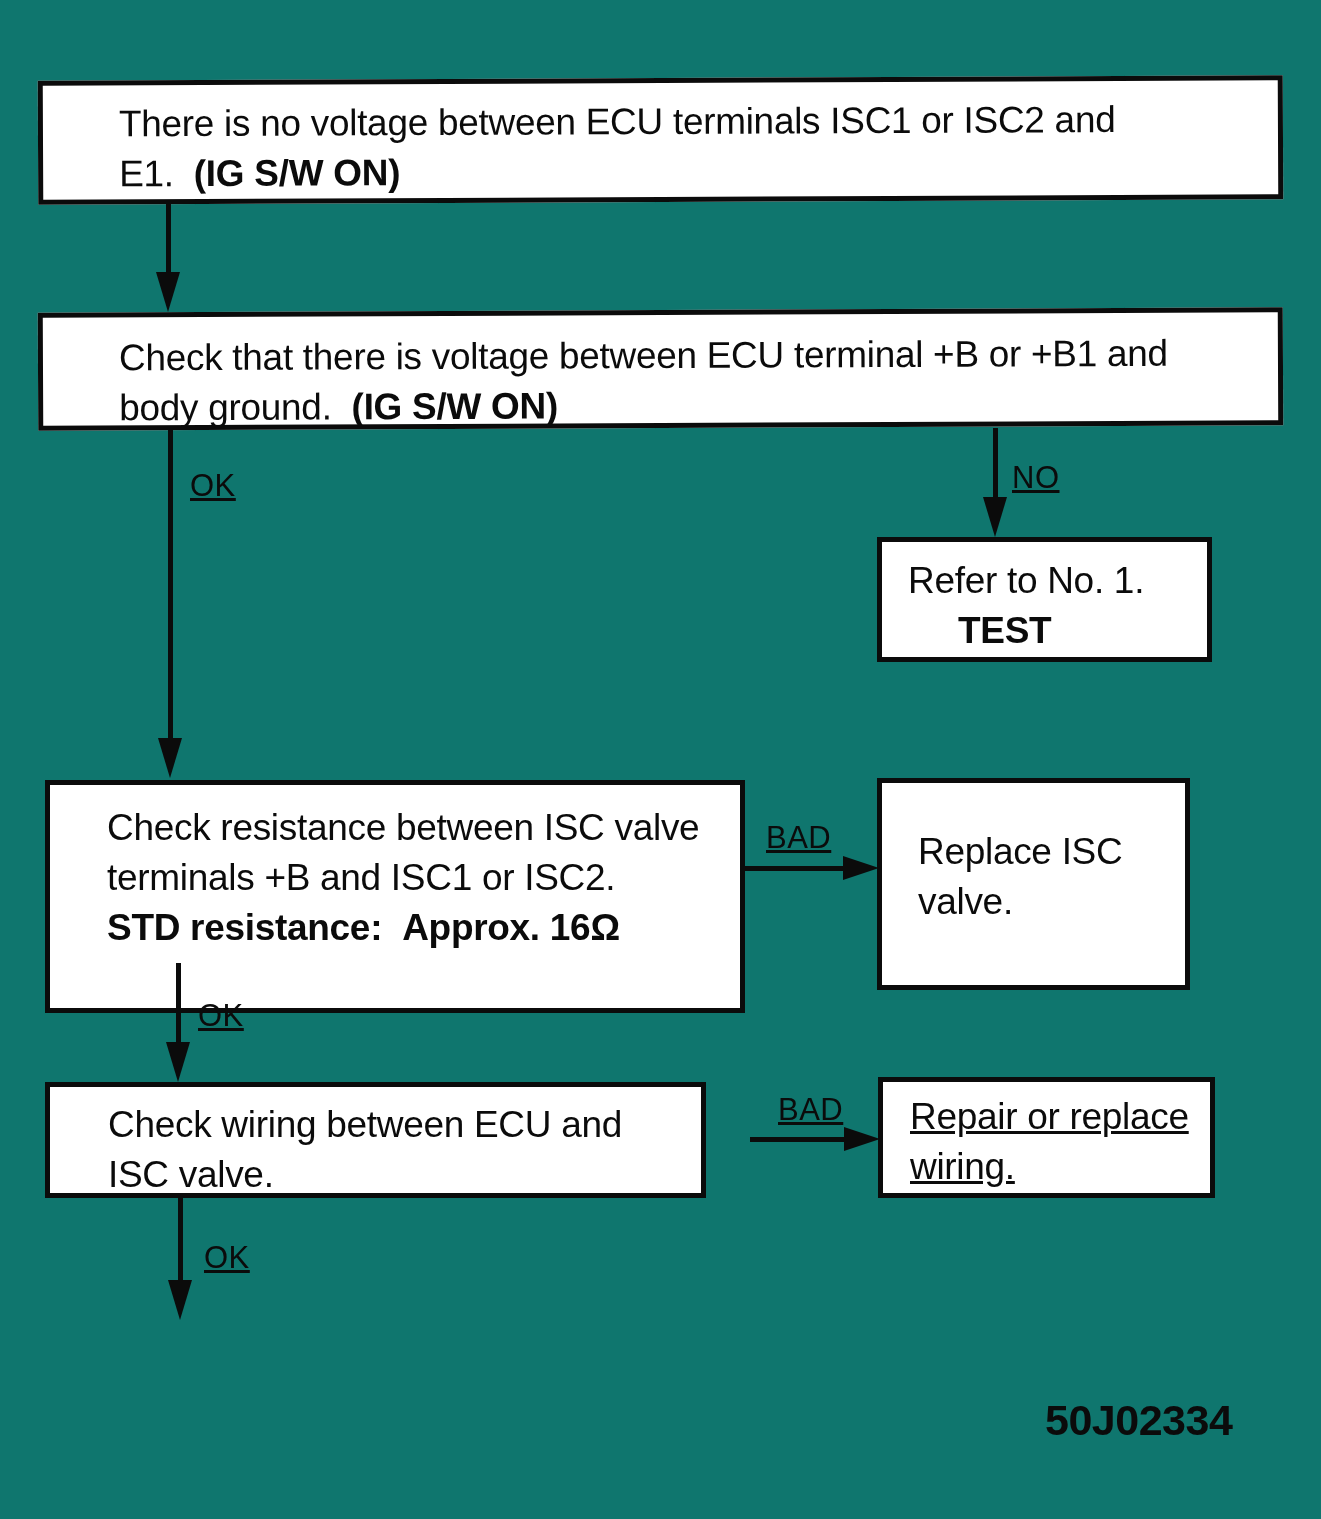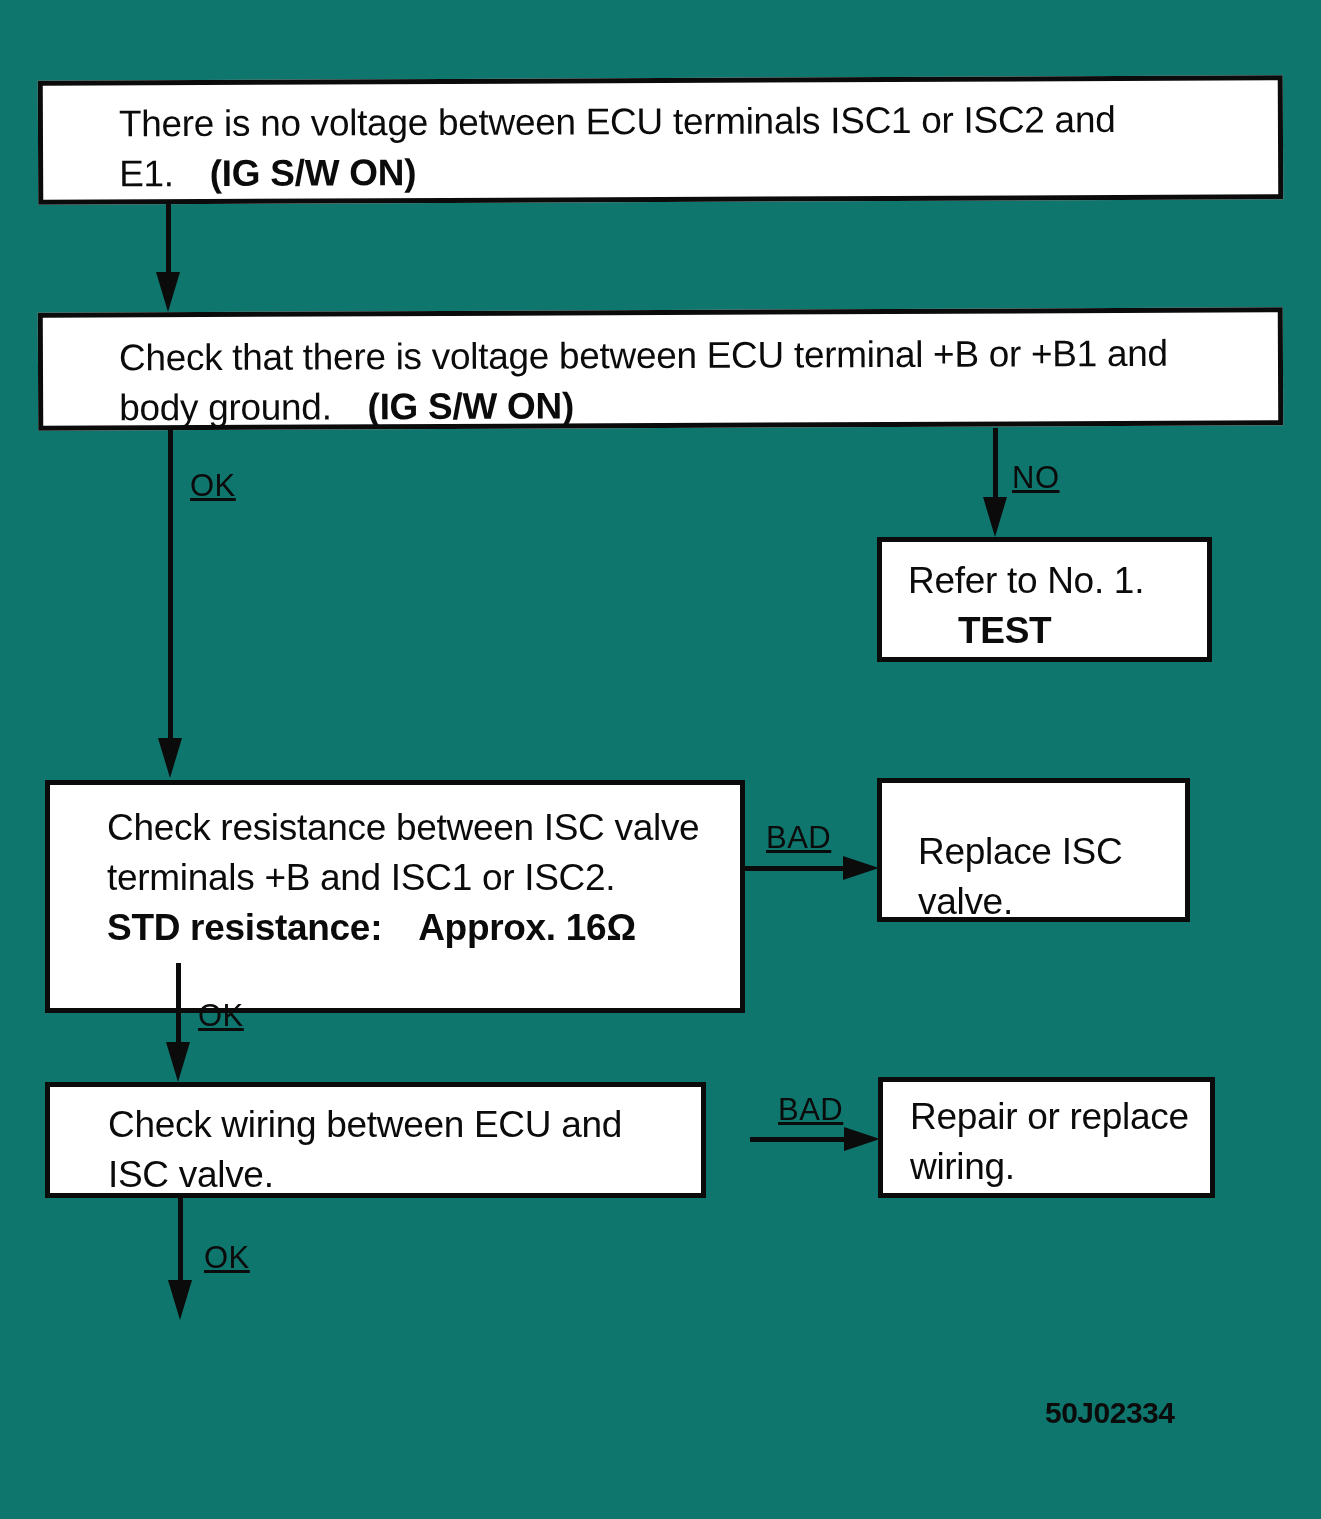--- a/index.html
+++ b/index.html
@@ -21,21 +21,21 @@
     box-sizing: border-box;
     border: 5px solid #0b0b0b;
     background: #ffffff;
     font-size: 37px;
     line-height: 50px;
     letter-spacing: -0.3px;
     white-space: nowrap;
   }
   .node .ln { display: block; }
   .b { font-weight: 700; }
-  .gap { display: inline-block; margin-left: 36px; }
+  .gap { display: inline-block; margin-left: 20px; }
   .vline {
     position: absolute;
     width: 5px;
     background: #0b0b0b;
   }
   .hline {
     position: absolute;
     height: 5px;
     background: #0b0b0b;
   }
@@ -57,33 +57,33 @@
     position: absolute;
     font-size: 31px;
     line-height: 40px;
     letter-spacing: 0.5px;
     text-decoration: underline;
   }
   .fig-code {
     position: absolute;
     left: 1045px;
     top: 1396px;
-    font-size: 30px;
+    font-size: 43px;
     font-weight: 700;
     letter-spacing: -0.5px;
   }
   
   .n-start   { left: 38px;  top: 78px;   width: 1245px; height: 124px; padding: 14px 0 0 76px; transform: rotate(-0.25deg); }
   .n-chkvolt { left: 38px;  top: 310px;  width: 1245px; height: 118px; padding: 16px 0 0 76px; transform: rotate(-0.25deg); }
   .n-test    { left: 877px; top: 537px;  width: 335px;  height: 125px; padding: 14px 0 0 26px; }
   .n-test .indent { display: block; padding-left: 50px; }
   .n-chkres  { left: 45px;  top: 780px;  width: 700px;  height: 233px; padding: 18px 0 0 57px; }
-  .n-replace { left: 877px; top: 778px;  width: 313px;  height: 144px; padding: 44px 0 0 36px; }
+  .n-replace { left: 877px; top: 778px;  width: 313px;  height: 212px; padding: 44px 0 0 36px; }
   .n-chkwire { left: 45px;  top: 1082px; width: 661px;  height: 116px; padding: 13px 0 0 58px; }
-  .n-repair  { left: 878px; top: 1077px; width: 337px;  height: 121px; padding: 10px 0 0 27px; }
+  .n-repair  { left: 878px; top: 1077px; width: 337px;  height: 121px; padding: 10px 0 0 27px; text-decoration: underline; }
   .n-tryecu  { left: 45px;  top: 1320px; width: 702px;  height: 123px; padding: 34px 0 0 70px; }
 </style>
 </head>
 <body>
 
 <div class="page">
 
   <div class="node n-start">
     <span class="ln">There is no voltage between ECU terminals ISC1 or ISC2 and</span>
     <span class="ln"><span>E1.</span><span class="b gap">(IG S/W ON)</span></span>

